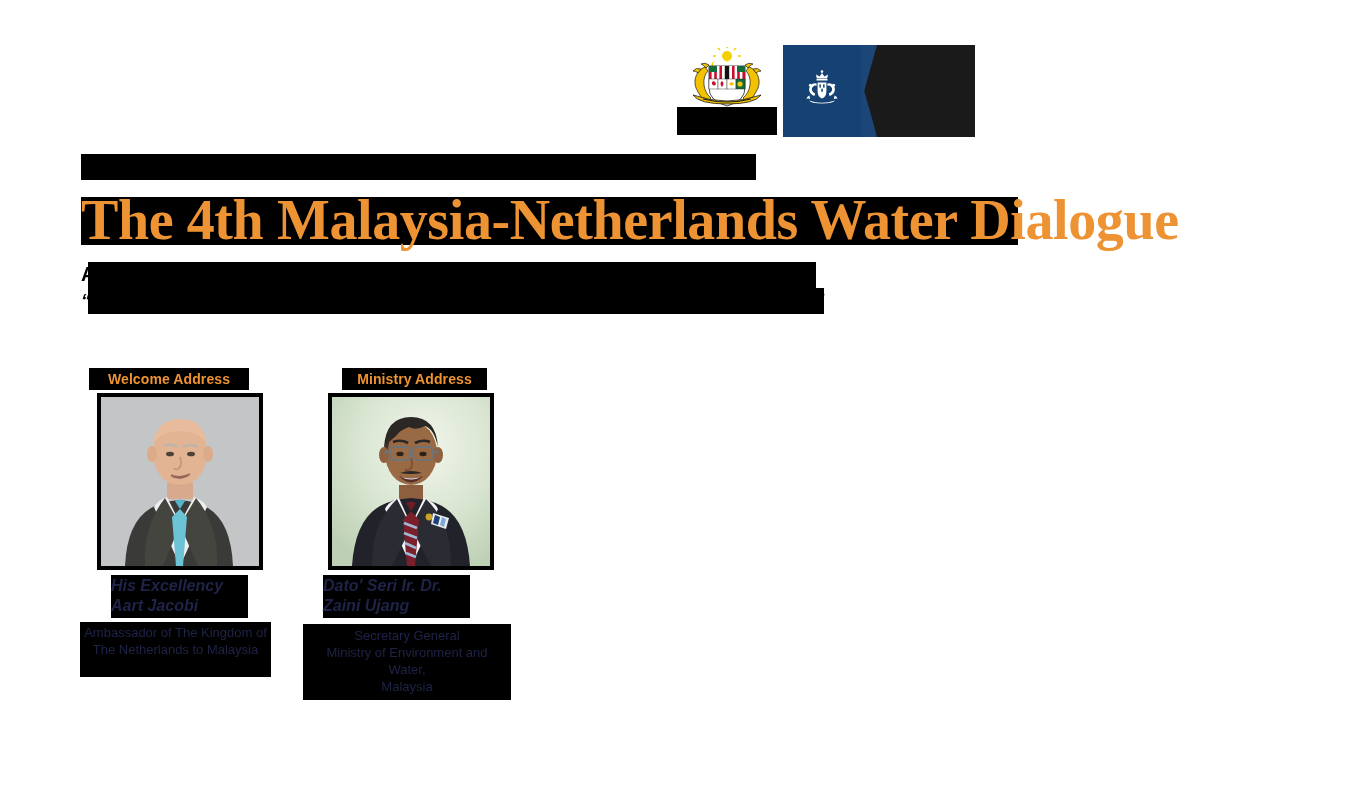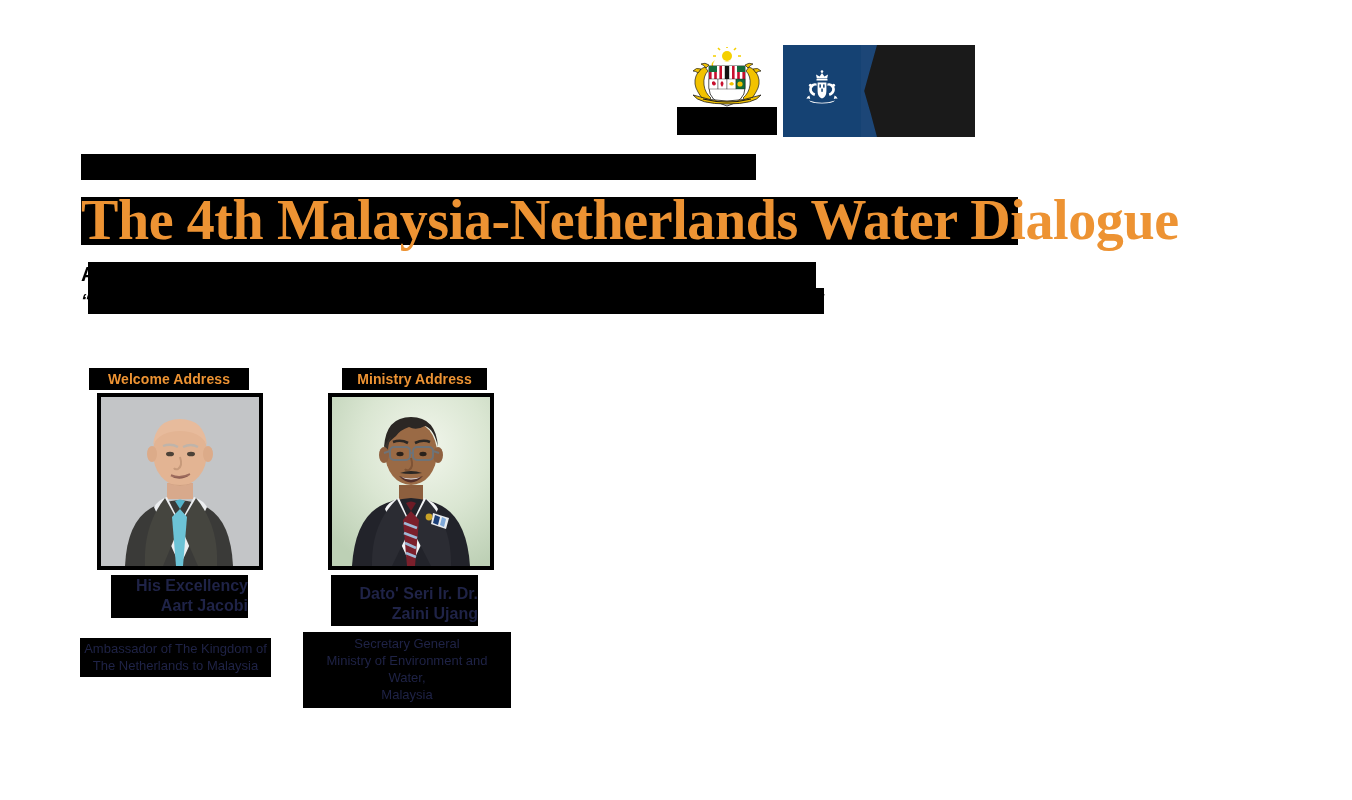--- a/index.html
+++ b/index.html
@@ -141,21 +141,22 @@
 
   
   .portrait-a { width: 100%; height: 100%; background: #c3c5c7; position: relative; }
   .portrait-b { width: 100%; height: 100%; background:
       radial-gradient(circle at 58% 34%, #eef3e8 0%, #d9e4d2 45%, #c2d3ba 100%); position: relative; }
 
   
   .name-band {
     position: relative;
     background: #000000;
-    text-align: right;
+    text-align: left;
+    font-style: italic;
   }
   .name-text {
     color: #1f2347;
     font-size: 16px;
     font-weight: 700;
     line-height: 20px;
     white-space: pre-line;
   }
   .title-band {
     position: relative;
@@ -163,22 +164,22 @@
     text-align: center;
   }
   .title-text {
     color: #1f2347;
     font-size: 13px;
     line-height: 17px;
     white-space: pre-line;
   }
 
   #speaker-1 .name-band  { margin-left: 32px; width: 137px; margin-top: 5px; padding: 1px 0 2px; }
-  #speaker-1 .title-band { margin-left: 1px;  width: 191px; margin-top: 20px; padding: 2px 0 3px; }
-  #speaker-2 .name-band  { margin-left: 28px; width: 147px; margin-top: 5px; padding: 9px 0 2px; }
+  #speaker-1 .title-band { margin-left: 1px;  width: 191px; margin-top: 4px; padding: 2px 0 19px; }
+  #speaker-2 .name-band  { margin-left: 20px; width: 147px; margin-top: 5px; padding: 1px 0 2px; }
   #speaker-2 .title-band { margin-left: 0px;  width: 208px; margin-top: 6px; padding: 3px 16px 5px; }
 </style>
 </head>
 <body>
 
 <div id="poster">
 
   <div id="logo-band">
 
     <div class="logo-cell" id="logo-malaysia">

